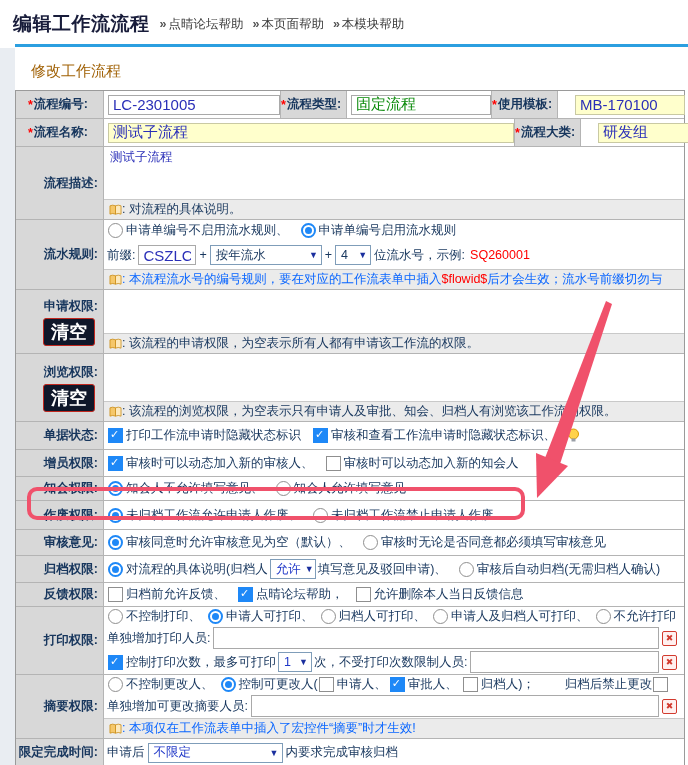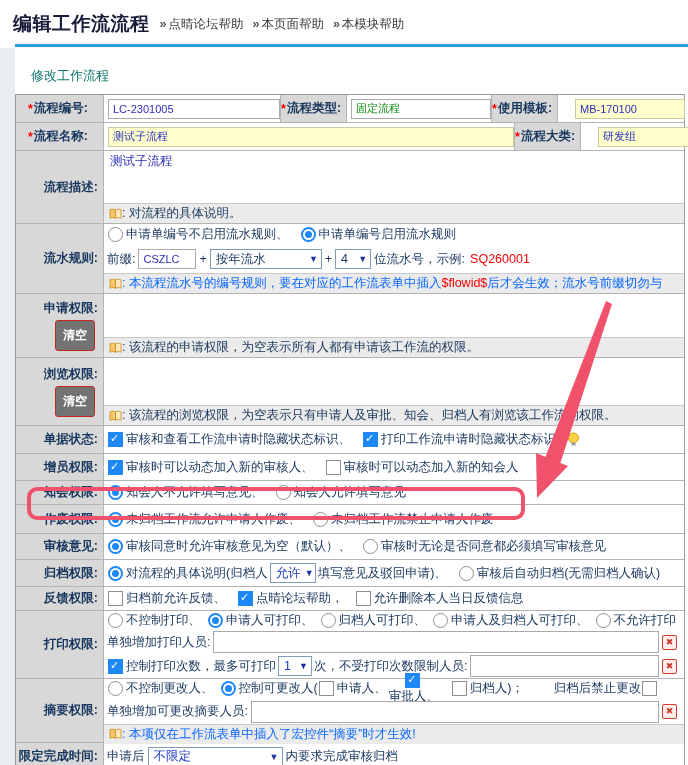--- a/index.html
+++ b/index.html
@@ -6,47 +6,47 @@
   body{font-family:"Liberation Sans","DejaVu Sans",sans-serif;}
   #page{position:relative;width:688px;height:765px;overflow:hidden;background:#e9edf2;}
   
   .topbar{position:absolute;left:0;top:0;width:688px;height:48px;background:#fff;display:flex;align-items:center;padding-left:13px;box-sizing:border-box;}
   .apptitle{font-size:19px;font-weight:bold;color:#181c3a;letter-spacing:.5px;}
   .crumbs{display:flex;align-items:center;margin-left:10px;gap:9px;font-size:12.5px;color:#3a3a3a;}
   .crumb{display:flex;align-items:center;gap:2px;cursor:pointer;}
   .crumb .sep{color:#555;font-weight:bold;}
   
   .panel{position:absolute;left:15px;top:44px;width:673px;min-height:721px;background:#fff;border-top:3px solid #2b9fe0;box-sizing:border-box;}
-  .sectitle{font-size:13px;color:#0f766e;padding:20px 0 9px 16px;}
+  .sectitle{font-size:15px;color:#a16207;padding:15px 0 9px 16px;}
   
   .tbl{width:670px;border:1px solid #9a9a9a;box-sizing:border-box;font-size:12.5px;color:#17365d;}
   .row{display:flex;border-top:1px solid #b4b4b4;box-sizing:border-box;}
   .row:first-child{border-top:none;}
   .lab{width:88px;min-width:88px;background:#d8d8d8;border-right:1px solid #b4b4b4;display:flex;flex-direction:column;align-items:flex-end;justify-content:center;padding:0 5px 0 2px;box-sizing:border-box;font-weight:bold;}
   .bd{flex:1;display:flex;flex-direction:column;justify-content:center;min-width:0;}
   .line{display:flex;align-items:center;padding:1px 3px;white-space:nowrap;}
   .opt{display:inline-flex;align-items:center;margin-right:11px;}
   .hintbar{background:#ebebeb;border-top:1px solid #c9c9c9;display:flex;align-items:center;gap:0;padding:1px 5px;margin-top:auto;min-height:17px;}
   .hintbar.blue{color:#0a66ff;}
   .req{color:#ff0000;margin-right:1px;}
   
-  .inp{height:20px;border:1px solid #a9a9a9;background:#fff;color:#2a2fb8;font-size:11px;padding:0 4px;box-sizing:border-box;font-family:"Liberation Sans","DejaVu Sans",sans-serif;}
+  .inp{height:20px;border:1px solid #a9a9a9;background:#fff;color:#2a2fb8;font-size:15px;padding:0 4px;box-sizing:border-box;font-family:"Liberation Sans","DejaVu Sans",sans-serif;}
   .inp.yellow{background:#ffffcc;border-color:#c9c9a3;}
   .inp.green{color:#0a8a0a;}
   .growinp{flex:1;height:18px;border:1px solid #a9a9a9;background:#fff;margin-left:3px;min-width:40px;}
   .selbox{display:inline-flex;justify-content:space-between;align-items:center;border:1px solid #7f9db9;background:#fff;height:20px;padding:0 3px 0 5px;box-sizing:border-box;color:#17365d;cursor:pointer;flex-shrink:0;}
   .selbox .chev{color:#1b2f9e;font-size:9px;margin-left:4px;font-weight:bold;}
   .selbox.blue{color:#2038c8;}
   .rd{width:13px;height:13px;border:1px solid #8f8f8f;border-radius:50%;background:#fff;display:inline-block;margin:0 3px 0 1px;flex-shrink:0;box-sizing:content-box;cursor:pointer;}
   .rd.on{border:2px solid #1e88f7;width:11px;height:11px;position:relative;}
   .rd.on::after{content:"";position:absolute;left:2px;top:2px;width:7px;height:7px;background:#1e88f7;border-radius:50%;}
   .cb{width:13px;height:13px;border:1px solid #8f8f8f;background:#fff;display:inline-block;margin:0 3px 0 1px;flex-shrink:0;position:relative;cursor:pointer;}
   .cb.on{background:#1e88f7;border-color:#1e88f7;}
   .cb.on::after{content:"✓";position:absolute;color:#fff;font-size:11px;font-weight:bold;left:1px;top:-1px;}
-  .clearbtn{background:#737373;border:1px solid #c1271e;color:#fff;font-size:12px;font-weight:bold;padding:6px 7px;border-radius:3px;margin:3px 3px 0 0;cursor:pointer;font-family:"Liberation Sans","DejaVu Sans",sans-serif;}
+  .clearbtn{background:#0f172a;border:1px solid #c1271e;color:#fff;font-size:18px;font-weight:bold;padding:1px 7px;border-radius:3px;margin:3px 3px 0 0;cursor:pointer;font-family:"Liberation Sans","DejaVu Sans",sans-serif;}
   .xicon{width:13px;height:13px;border:1px solid #d23a2e;background:#fff0ef;border-radius:2px;color:#d23a2e;font-size:9px;line-height:12px;text-align:center;margin:0 4px 0 3px;flex-shrink:0;cursor:pointer;}
   .descval{flex:1;padding:2px 6px;color:#2a2fb8;}
   .gray-sub{background:#d8d8d8;border-left:1px solid #b4b4b4;display:flex;align-items:center;justify-content:flex-end;padding-right:5px;box-sizing:border-box;font-weight:bold;align-self:stretch;}
   .white-sub{border-left:1px solid #b4b4b4;display:flex;align-items:center;box-sizing:border-box;align-self:stretch;}
   .spacer30{width:30px;flex-shrink:0;}
   
   .hibox{position:absolute;left:27px;top:487px;width:490px;height:25px;border:4px solid #f0516b;border-radius:10px;z-index:6;pointer-events:none;}
   .arrow-svg{position:absolute;left:0;top:0;z-index:7;pointer-events:none;}
   .bottom-gray{height:8px;background:#ebebeb;border-top:1px solid #b4b4b4;}
 </style>
@@ -219,25 +219,25 @@
       </div>
 
       <div class="row" style="height:28px">
         <div class="lab">
             <span>单据状态:</span>
           </div>
         <div class="bd">
             <div class="line">
           <span class="opt">
                 <span class="cb on"></span>
+                <span>打印工作流申请时隐藏状态标识</span>
+              </span>
+          <span class="opt">
+                <span class="cb on"></span>
                 <span>审核和查看工作流申请时隐藏状态标识、</span>
-              </span>
-          <span class="opt">
-                <span class="cb on"></span>
-                <span>打印工作流申请时隐藏状态标识</span>
               </span>
           <svg width="13" height="15" viewBox="0 0 13 15">
                 <circle cx="6.5" cy="6" r="5" fill="#ffd24a" stroke="#d89b00"></circle>
                 <rect x="4.5" y="10.5" width="4" height="3" fill="#9aa0a8"></rect>
               </svg>
         </div>
           </div>
       </div>
 
       <div class="row" style="height:27px">
@@ -416,21 +416,21 @@
                 <span>不控制更改人、</span>
               </span>
             <span class="opt" style="margin-right:0;">
                 <span class="rd on"></span>
                 <span>控制可更改人(</span>
               </span>
             <span class="opt" style="margin-right:2px;">
                 <span class="cb"></span>
                 <span>申请人、</span>
               </span>
-            <span class="opt" style="margin-right:12px;flex-direction:column;">
+            <span class="opt" style="margin-right:4px;">
                 <span class="cb on"></span>
                 <span>审批人、</span>
               </span>
             <span class="opt" style="margin-right:0;">
                 <span class="cb"></span>
                 <span>归档人)；</span>
               </span>
             <span class="spacer30"></span>
             <span class="opt" style="margin-right:0;">
                 <span>归档后禁止更改</span>

